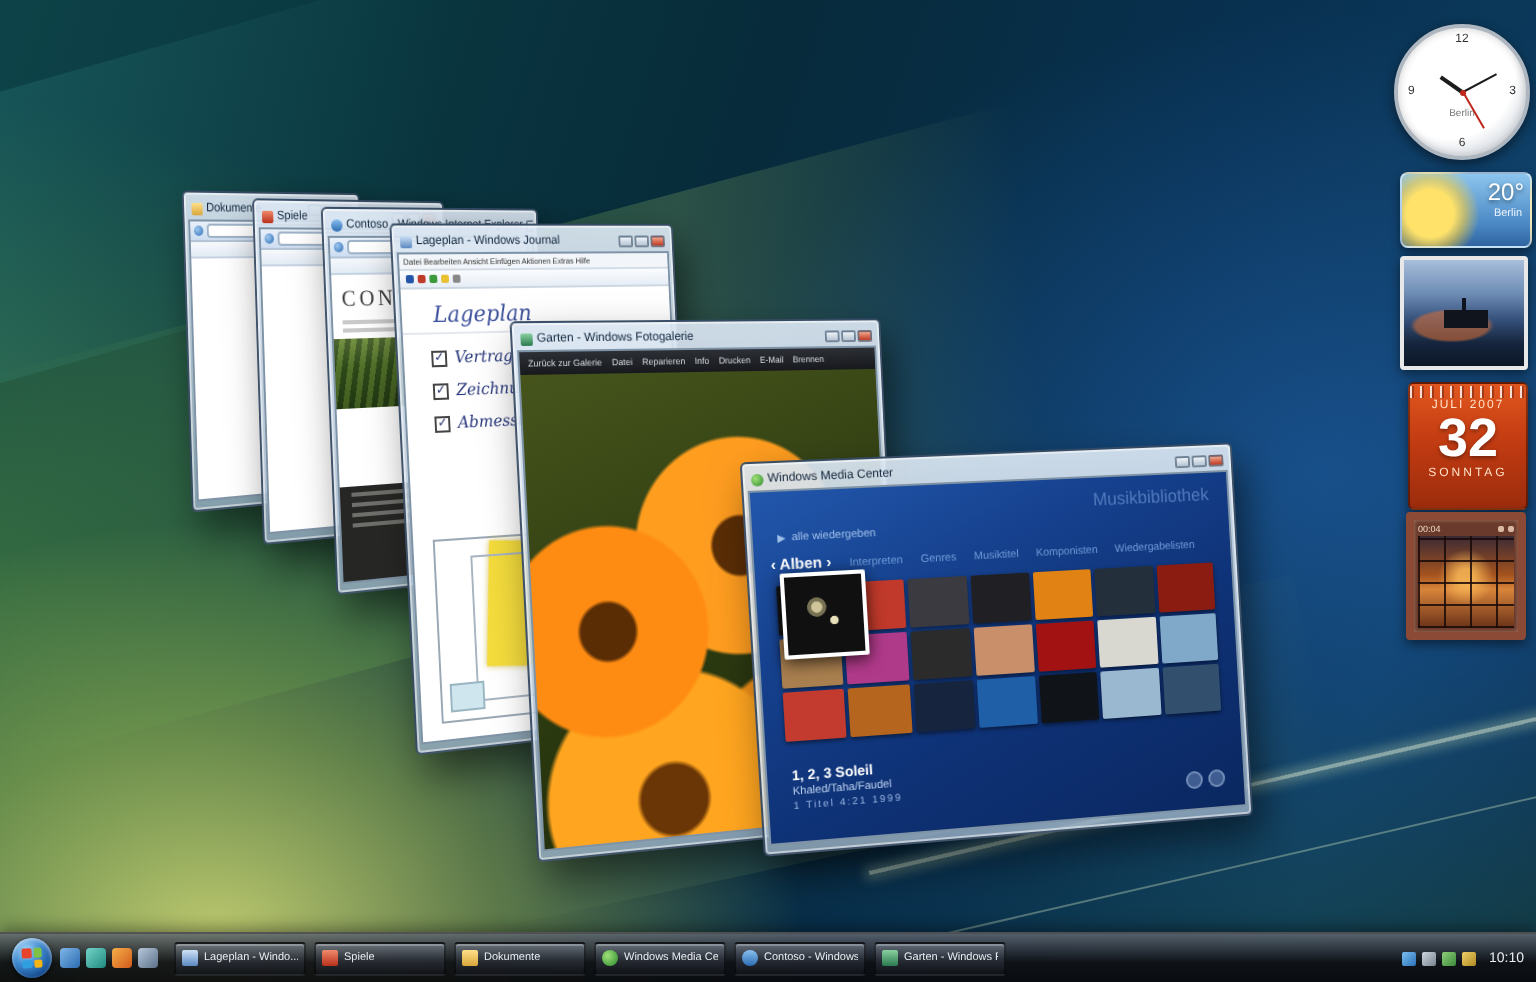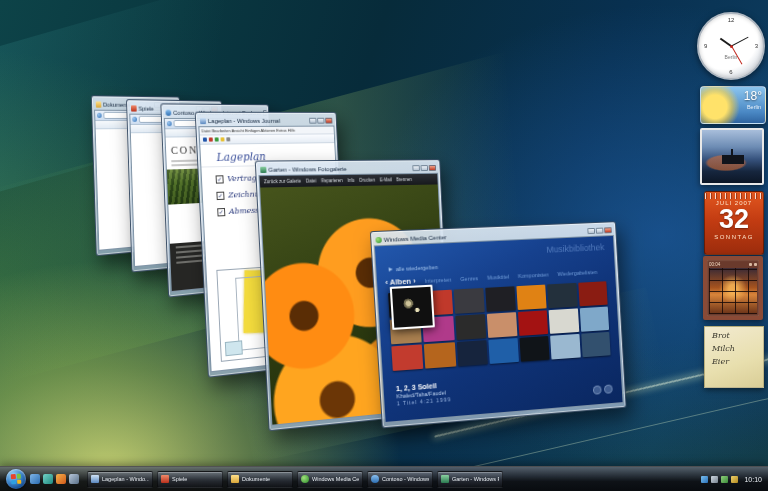--- a/index.html
+++ b/index.html
@@ -409,21 +409,21 @@
     <span class="num n6">6</span>
     <span class="num n9">9</span>
     <span class="city">Berlin</span>
     <div class="hand h-h"></div>
     <div class="hand h-m"></div>
     <div class="hand h-s"></div>
     <div class="pin"></div>
   </div>
 
   <div class="gadget weather">
-    <span class="temp">18°</span>
+    <span class="temp">20°</span>
     <span class="wcity">Berlin</span>
   </div>
 
   <div class="gadget photog">
     <div class="ship"></div>
   </div>
 
   <div class="gadget cal">
     <div class="spiral"></div>
     <div class="m">JULI 2007</div>
@@ -435,25 +435,20 @@
     <div class="phead">
       <span>00:04</span>
       <span class="pbtns">
           <i></i>
           <i></i>
         </span>
     </div>
     <div class="pgrid"></div>
   </div>
 
-  <div class="gadget noteg">
-    <p>Brot</p>
-    <p>Milch</p>
-    <p>Eier</p>
-  </div>
 
   <div class="taskbar">
     <div class="orb">
       <span class="flag">
           <i class="f1"></i>
           <i class="f2"></i>
           <i class="f3"></i>
           <i class="f4"></i>
         </span>
     </div>

